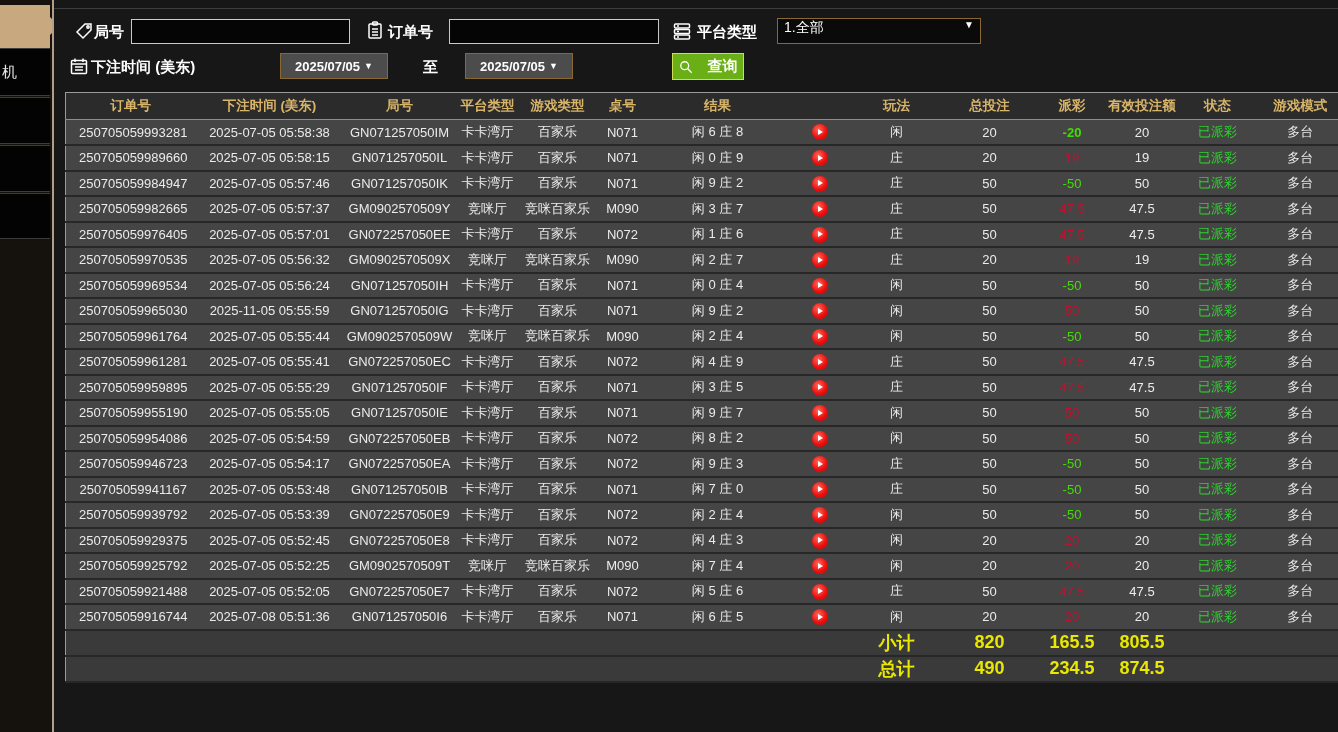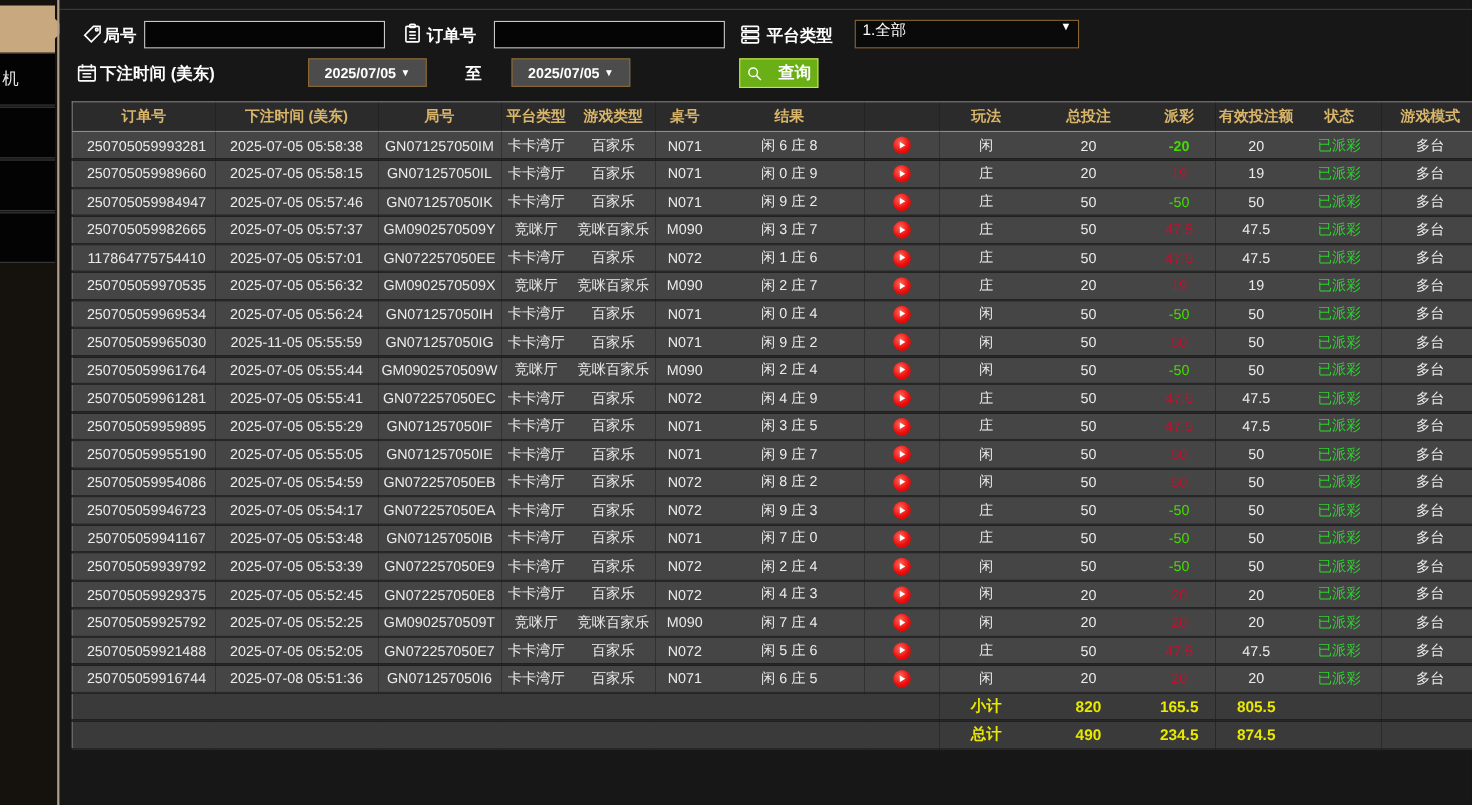--- a/index.html
+++ b/index.html
@@ -34,21 +34,21 @@
   
   .tbl-wrap { position:absolute; left:11px; top:92px; width:1281px; height:634px; overflow:hidden; }
   table { border-collapse:collapse; table-layout:fixed; width:1280px;
     border:1px solid #9a9a9a; }
   th { height:27px; background:#2b2b2b; color:#d9b569; font-size:13.5px; font-weight:bold;
     border-bottom:1px solid #8d8d8d; white-space:nowrap; overflow:hidden; }
   td { height:25.5px; background:#454545; color:#ebebeb; font-size:13px; text-align:center;
     border-bottom:2px solid #272727; white-space:nowrap; overflow:hidden; }
   td.c-order { text-align:center; padding-left:5px; font-size:13px; }
   tfoot td { background:#3a3a3a; }
-  .sum-label, .sum-val { color:#e8e800; font-weight:bold; font-size:14px; }
+  .sum-label, .sum-val { color:#e8e800; font-weight:bold; font-size:18px; }
   .status { color:#2dd42d; }
   .play-btn { display:inline-block; width:16px; height:16px; border-radius:50%;
     background:radial-gradient(circle at 40% 35%, #ff6a5a 0%, #ec0f0f 55%, #c80000 100%);
     position:relative; cursor:pointer; vertical-align:middle; }
   .play-btn::after { content:""; position:absolute; left:6px; top:4.5px; width:0; height:0;
     border-top:3.5px solid transparent; border-bottom:3.5px solid transparent; border-left:5.5px solid #fff; }
   svg { stroke:#fff; fill:none; stroke-width:1.5; }
 </style>
 </head>
 <body>
@@ -215,21 +215,21 @@
     <td>闲 3 庄 7</td>
     <td><span class="play-btn"></span></td>
     <td>庄</td>
     <td>50</td>
     <td style="color: rgb(192, 18, 46);">47.5</td>
     <td>47.5</td>
     <td class="status">已派彩</td>
     <td>多台</td>
   </tr>
           <tr>
-    <td class="c-order">117864775754410</td>
+    <td class="c-order">250705059976405</td>
     <td>2025-07-05 05:57:01</td>
     <td>GN072257050EE</td>
     <td>卡卡湾厅</td>
     <td>百家乐</td>
     <td>N072</td>
     <td>闲 1 庄 6</td>
     <td><span class="play-btn"></span></td>
     <td>庄</td>
     <td>50</td>
     <td style="color: rgb(192, 18, 46);">47.5</td>

